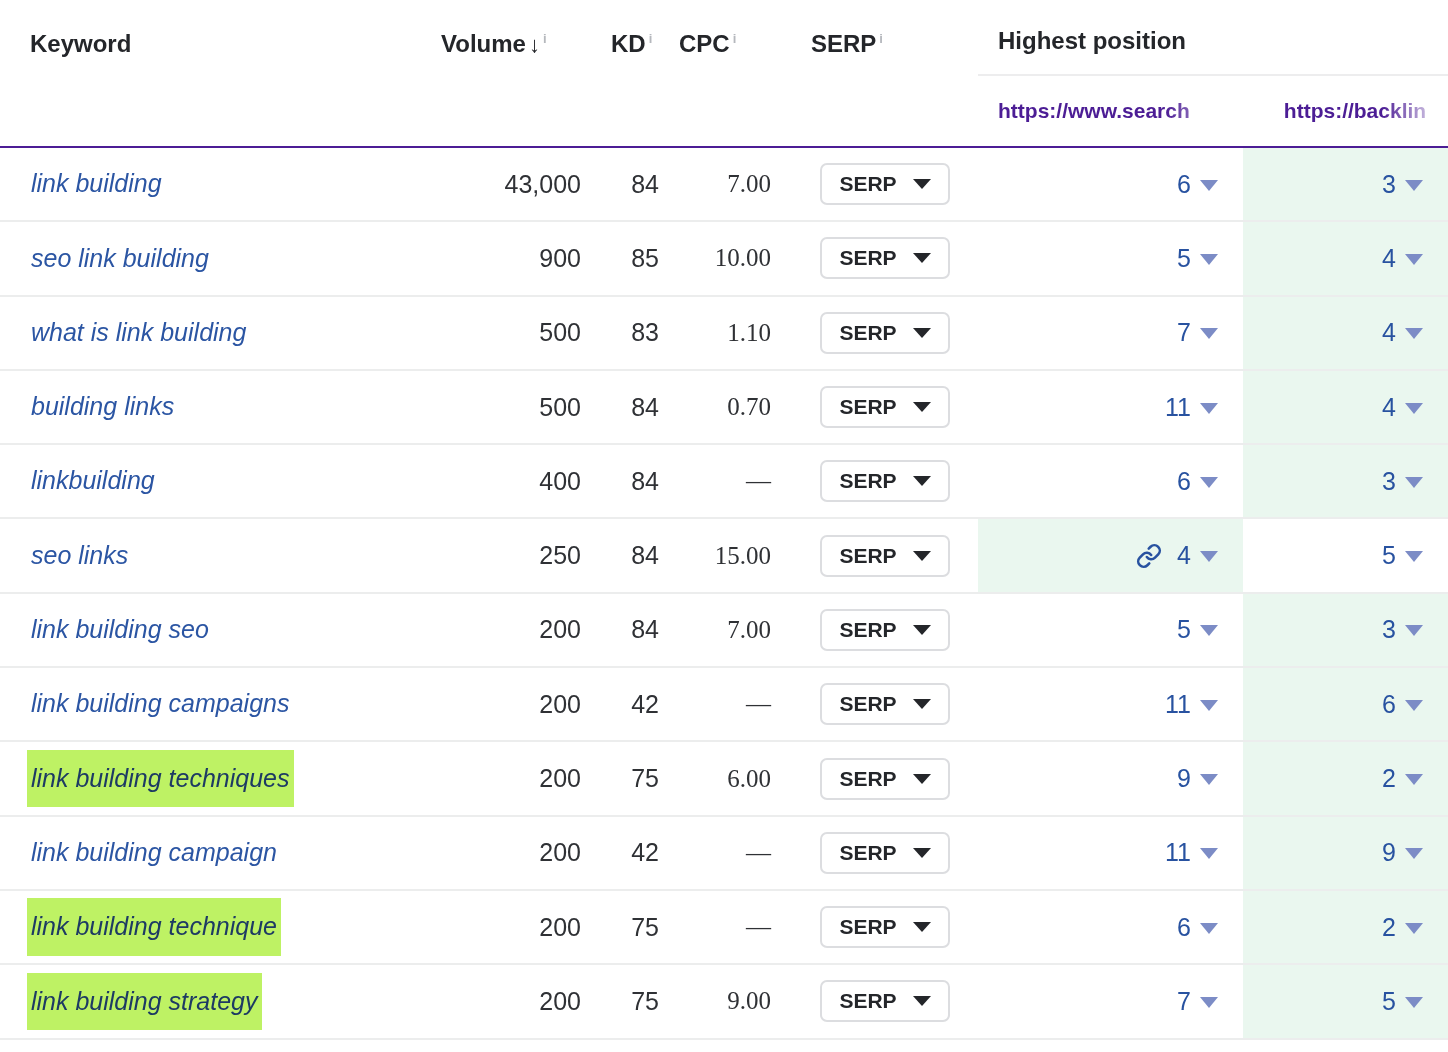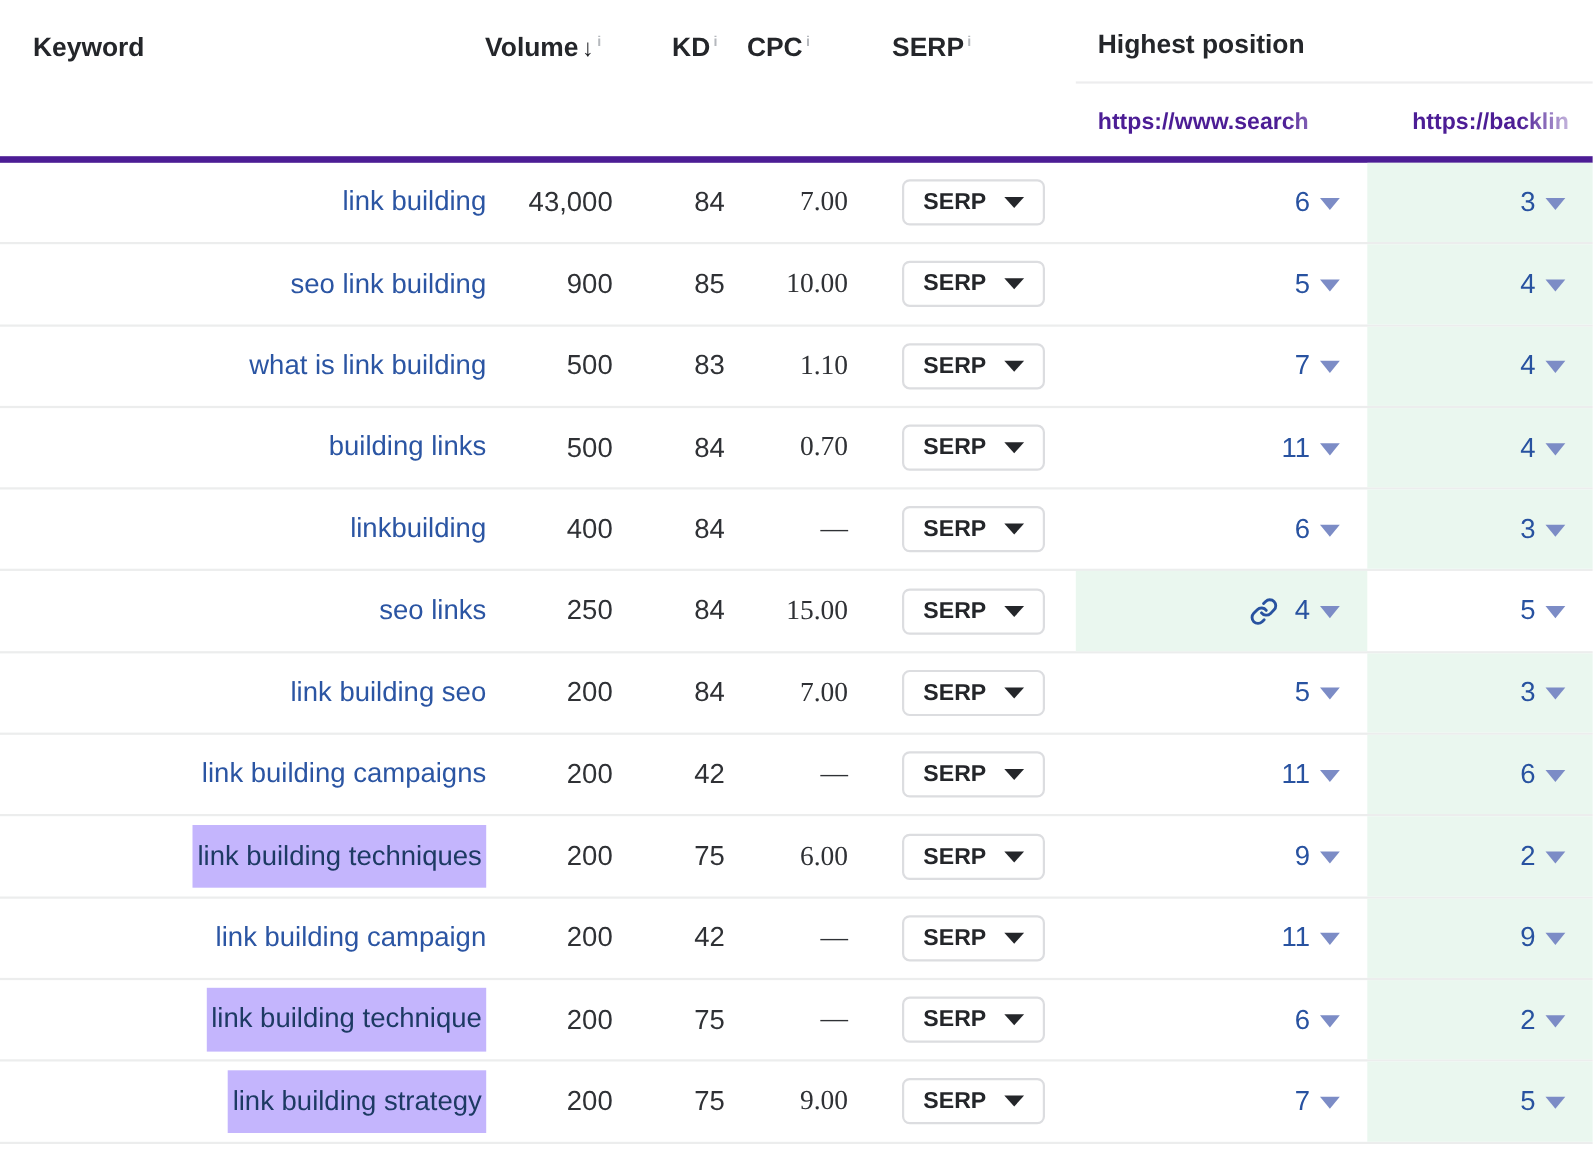--- a/index.html
+++ b/index.html
@@ -20,21 +20,21 @@
     height: 1052px;
     position: relative;
     box-sizing: border-box;
   }
 
   
   .thead {
     position: relative;
     height: 148px;
     box-sizing: border-box;
-    border-bottom: 6px solid #4c1d95;
+    border-bottom: 2px solid #4c1d95;
   }
 
   .hcell {
     position: absolute;
     font-size: 24px;
     font-weight: bold;
     color: #24262a;
     white-space: nowrap;
   }
   .hcell .sup-i {
@@ -105,41 +105,42 @@
     position: absolute;
     top: 0;
     height: 100%;
     display: flex;
     align-items: center;
     box-sizing: border-box;
   }
 
   
   .c-keyword {
-    left: 12px;
+    left: 1px;
     width: 430px;
     padding-left: 30px;
-    justify-content: flex-end;
+    justify-content: flex-start;
+    font-style: italic;
   }
   .kw-link {
     font-size: 25px;
     color: #2b55a3;
     text-decoration: none;
     white-space: nowrap;
     line-height: 1.35;
   }
   .kw-link.hl {
-    background: #c4b5fd;
+    background: #bef264;
     color: #1d3a63;
     padding: 12px 4px;
     margin-left: -4px;
   }
 
   
-  .c-volume { left: 376px; width: 186px; justify-content: flex-end; padding-right: 5px; }
+  .c-volume { left: 400px; width: 186px; justify-content: flex-end; padding-right: 5px; }
   .c-kd     { left: 566px; width: 95px;  justify-content: flex-end; padding-right: 2px; }
   .c-cpc    { left: 661px; width: 112px; justify-content: flex-end; padding-right: 2px; font-family: Liberation Serif, serif; }
   .num {
     font-size: 25px;
     color: #2f3135;
     white-space: nowrap;
   }
 
   
   .c-serp { left: 790px; width: 190px; justify-content: center; }

